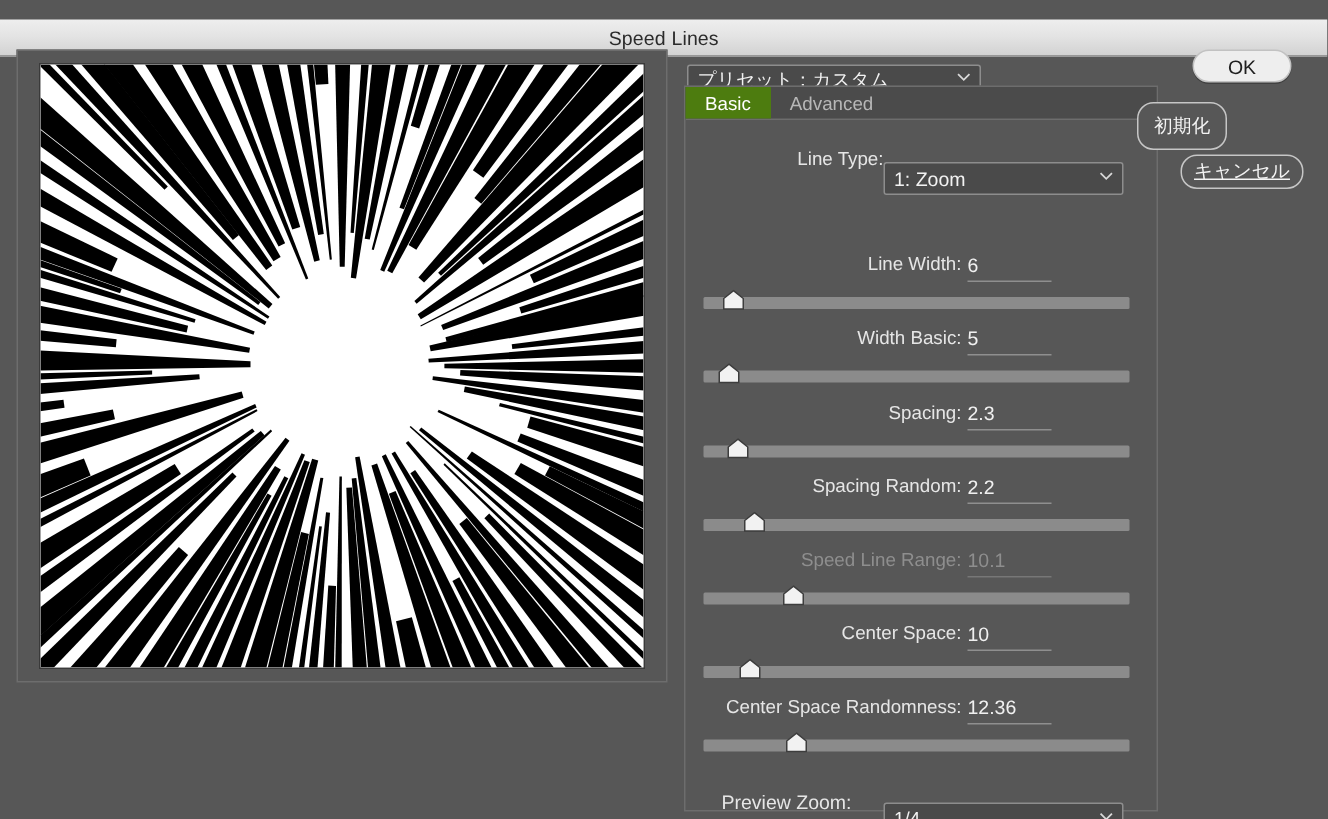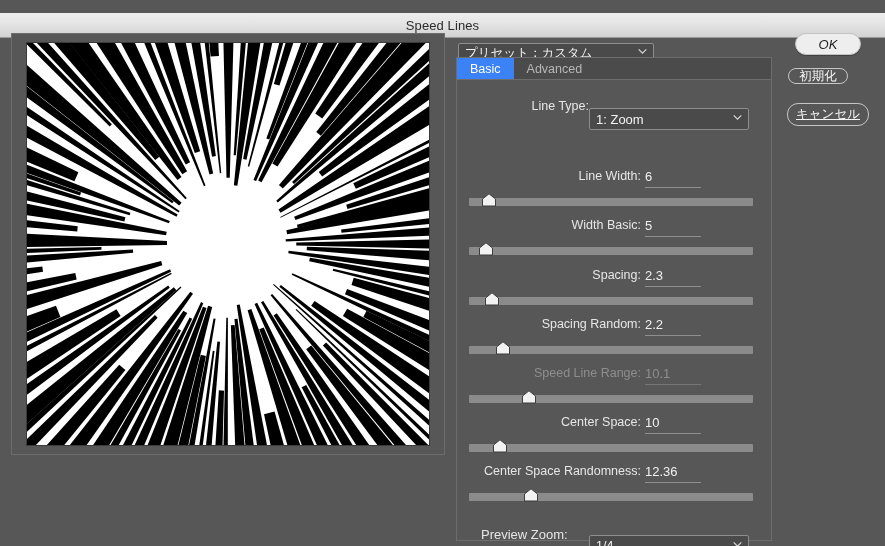--- a/index.html
+++ b/index.html
@@ -57,21 +57,21 @@
   
   .tabs {
     position: absolute; left: 0; top: 0; width: 314px; height: 22px;
     background: #4b4b4b; display: flex; align-items: stretch;
     border-bottom: 1px solid #6d6d6d;
   }
   .tab {
     padding: 0 13px; display: flex; align-items: center;
     font-size: 12.5px; color: #b7b7b7;
   }
-  .tab.active { background: #3b82f6; color: #ffffff; }
+  .tab.active { background: #4d7c0f; color: #ffffff; }
 
   .panel-body { position: absolute; left: 0; top: 22px; width: 314px; bottom: 0; }
 
   
   .row-dd { position: absolute; left: 0; width: 100%; height: 22px; }
   .row-dd .lbl {
     position: absolute; right: 182px; top: 2px;
     font-size: 12.5px; color: #e6e6e6; white-space: nowrap; padding-left: 18px;
   }
   .row-dd .combo-wrap {
@@ -118,23 +118,22 @@
   .btn {
     position: absolute; border: 1px solid #c6c6c6; border-radius: 11px;
     background: #575757; color: #f4f4f4;
     display: flex; align-items: center; justify-content: center;
     font-size: 13px;
   }
   .btn.ok {
     left: 795px; top: 33px; width: 66px; height: 22px;
     background: #eeeeee; color: #202020; border-color: #c2c2c2;
     box-shadow: 0 1px 0 rgba(0,0,0,.25);
-    font-style: italic;
-  }
-  .btn.reset  { left: 788px; top: 68px; width: 60px; height: 16px; font-size: 12.5px; }
+  }
+  .btn.reset  { left: 758px; top: 68px; width: 60px; height: 32px; font-size: 12.5px; }
   .btn.cancel { left: 787px; top: 103px; width: 82px; height: 23px; font-size: 12.5px; text-decoration: underline; }
 </style>
 </head>
 <body>
 
 <div class="titlebar">
   <span class="titlebar-text">Speed Lines</span>
 </div>
 
 <div class="preview-frame">

